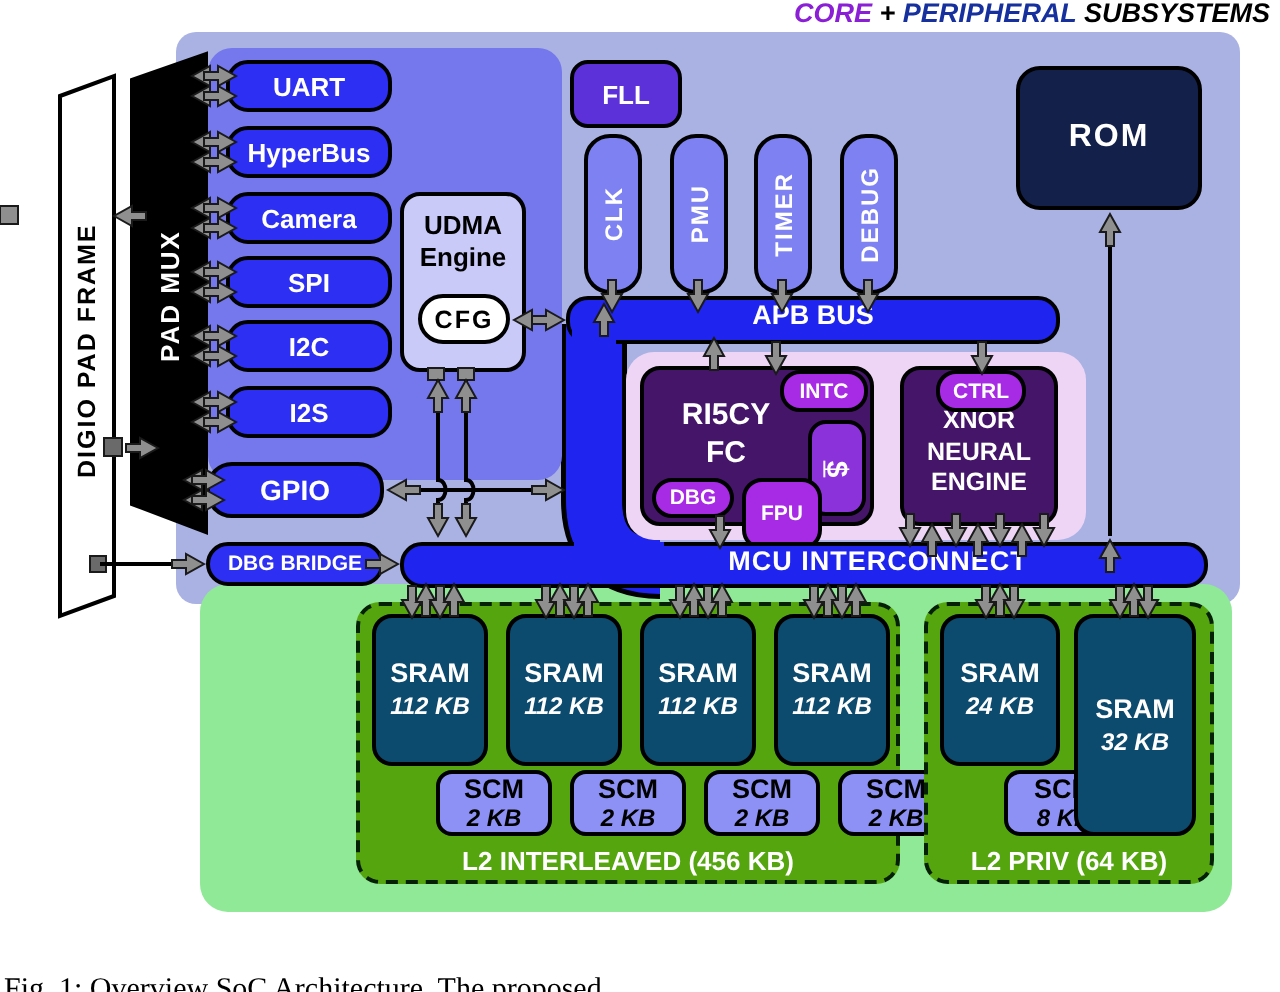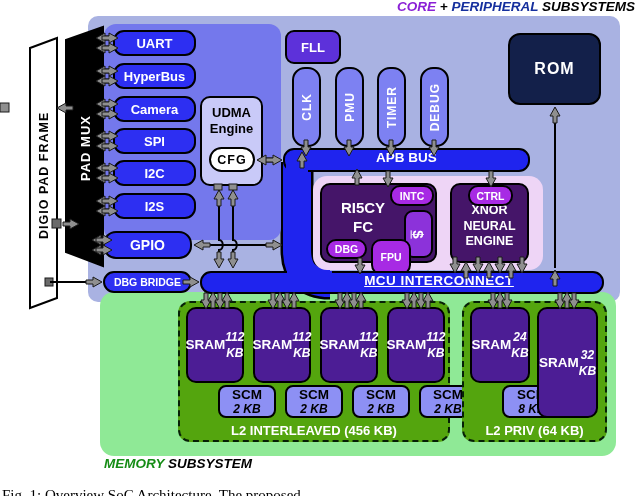--- a/index.html
+++ b/index.html
@@ -7,21 +7,21 @@
          font-family:"Liberation Sans", sans-serif;}
   .abs{position:absolute;box-sizing:border-box;}
   .blk{position:absolute;box-sizing:border-box;border:2px solid #000;
        display:flex;align-items:center;justify-content:center;
        font-weight:bold;text-align:center;}
   .pill{border-radius:11px;background:#2d2ff2;color:#fff;font-size:13px;}
   .vpill{border-radius:13px;background:#7d81f2;color:#fff;font-size:12px;}
   .vtext{writing-mode:vertical-rl;transform:rotate(180deg);letter-spacing:1px;}
   .badge{border-radius:10px;background:#a72ae4;color:#fff;font-size:10.5px;}
   .darkblk{border-radius:10px;background:#451569;color:#fff;}
-  .sram{border-radius:10px;background:#4c1d95;color:#fff;flex-direction:row;line-height:16px;}
+  .sram{border-radius:10px;background:#0c4a6e;color:#fff;flex-direction:column;line-height:16px;}
   .scm{border-radius:8px;background:#8d90f4;color:#000;flex-direction:column;line-height:15px;margin-left:32px;}
   .memsize{font-style:italic;font-weight:bold;font-size:12px;}
   .memname{font-size:13.5px;}
   .dashbox{position:absolute;box-sizing:border-box;border:2px dashed #062006;
            border-radius:12px;background:#54a50e;}
   .l2label{position:absolute;color:#fff;font-weight:bold;font-size:13px;text-align:center;}
   .bar{position:absolute;box-sizing:border-box;border:2px solid #000;border-radius:11px;
        background:#1f24ee;color:#fff;font-weight:bold;font-size:13.5px;
        display:flex;justify-content:center;}
   .caption-line{position:absolute;font-weight:bold;font-style:italic;font-size:13.5px;color:#000;}
@@ -131,21 +131,21 @@
   <div class="blk darkblk" style="left:450px;top:183px;width:79px;height:80px;"></div>
   <div class="abs" style="left:450px;top:203px;width:79px;text-align:center;color:#fff;font-weight:bold;font-size:12.5px;line-height:15.5px;">
     <span>XNOR</span><br>
     <span>NEURAL</span><br>
     <span>ENGINE</span></div>
   <div class="blk badge" style="left:468px;top:185px;width:45px;height:21px;">
       <span>CTRL</span>
     </div>
 
   <div class="bar" style="left:200px;top:271px;width:404px;height:23px;">
-    <span style="margin-left:74px;letter-spacing:0.5px;text-decoration:underline;">MCU INTERCONNECT</span>
+    <span style="margin-left:74px;letter-spacing:0.5px;">MCU INTERCONNECT</span>
     </div>
   <div class="abs" style="left:287px;top:271px;width:45px;height:9px;background:#1f24ee;"></div>
 
   <div class="dashbox" style="left:178px;top:301px;width:272px;height:141px;"></div>
   <div class="blk sram" style="left:186px;top:307px;width:58px;height:76px;">
     <span class="memname">SRAM</span>
     <span class="memsize">112 KB</span>
     </div>
   <div class="blk sram" style="left:253px;top:307px;width:58px;height:76px;">
     <span class="memname">SRAM</span>
@@ -190,24 +190,20 @@
     <span class="memname">SRAM</span>
     <span class="memsize">32 KB</span>
     </div>
   <div class="l2label" style="left:462px;top:423px;width:145px;">L2 PRIV (64 KB)</div>
 
   <div class="caption-line" style="top:-1px;right:5px;">
     <span style="color:#8a1fd6;">CORE</span>
     <span style="color:#000;">+</span>
     <span style="color:#16309e;">PERIPHERAL</span>
     <span style="color:#000;font-weight:600;">SUBSYSTEMS</span>
-  </div>
-  <div class="caption-line" style="left:104px;top:456px;">
-    <span style="color:#158c15;">MEMORY</span>
-    <span style="color:#000;font-weight:600;">SUBSYSTEM</span>
   </div>
   <div class="abs" style="left:2px;top:487px;width:636px;font-family:'Liberation Serif',serif;font-size:15px;color:#000;">Fig. 1: Overview SoC Architecture. The proposed ...</div>
 
   <svg width="640" height="496" style="pointer-events:none;">
     <defs>
       <g id="ar">
           <polygon points="0,0 -9,-5 -9,-2 -16,-2 -16,2 -9,2 -9,5" fill="#8f8f8f" stroke="#1a1a1a" stroke-width="1"></polygon>
         </g>
     </defs>
 

